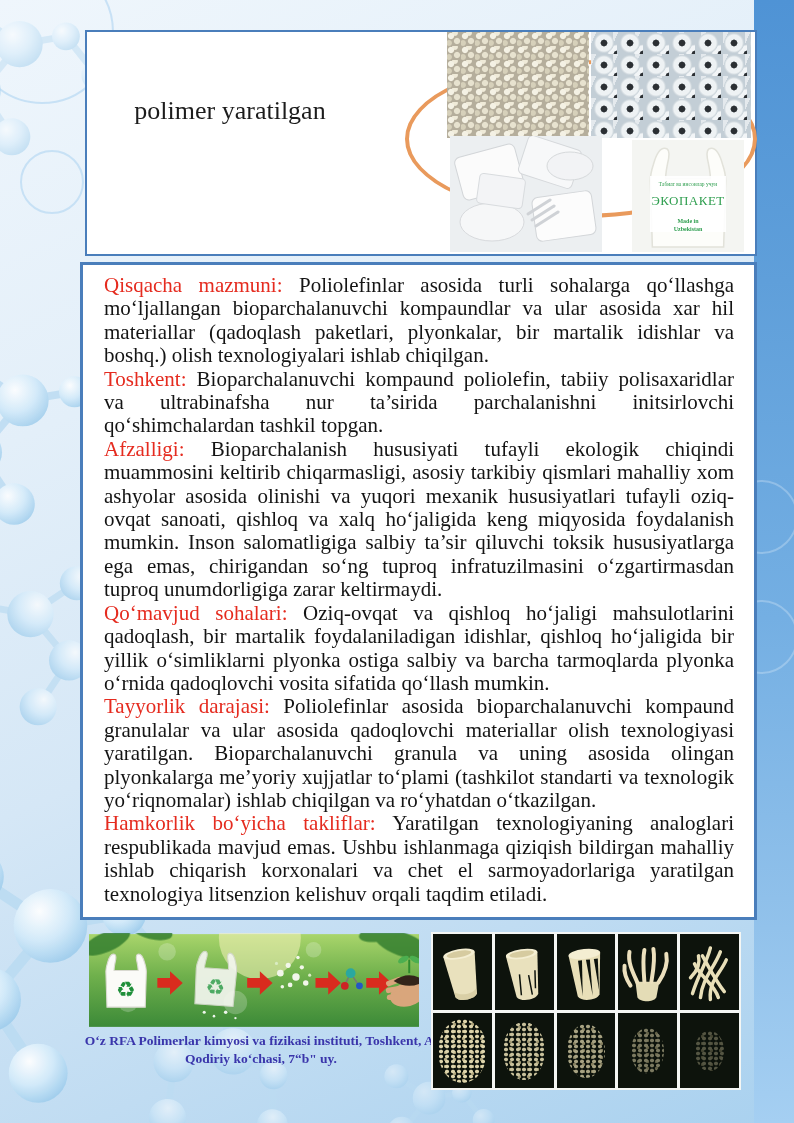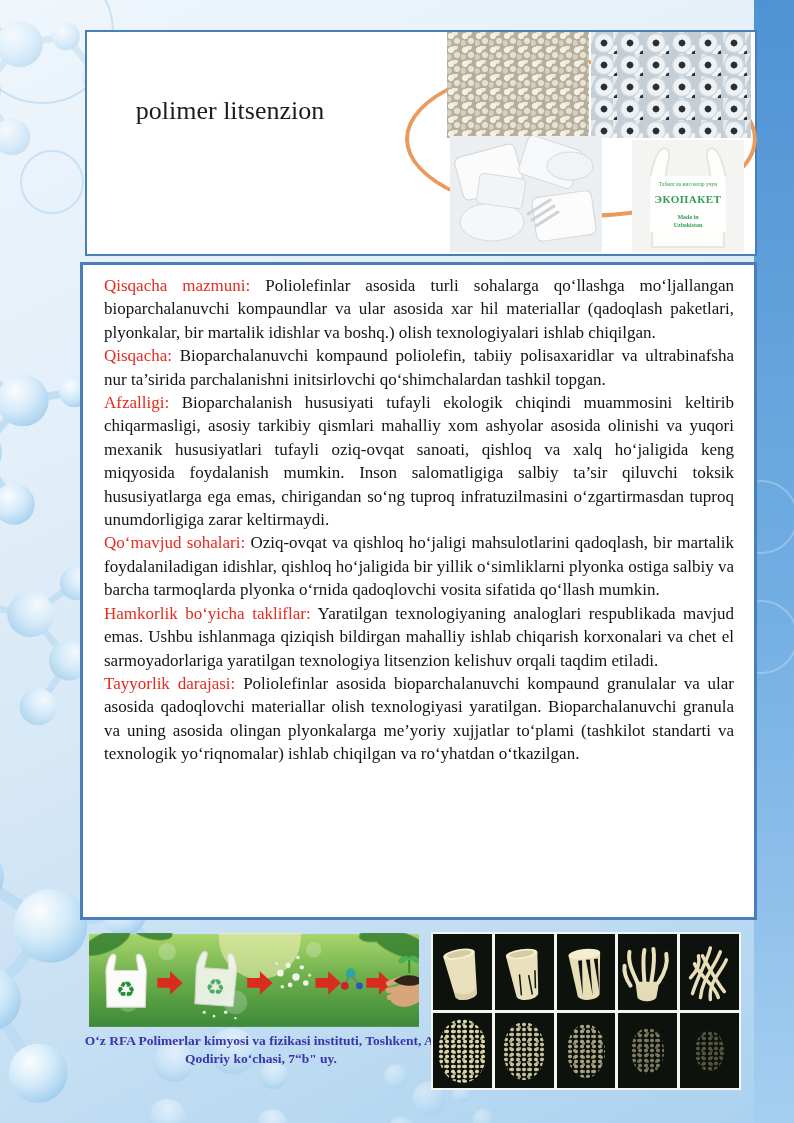--- a/index.html
+++ b/index.html
@@ -33,27 +33,27 @@
      background-image:
        radial-gradient(circle at 13px 11px,#2b2f33 2.6px,#555b60 3.2px,#eef2f4 3.8px 8px,#ccd5db 9.6px,rgba(0,0,0,0) 10.4px),
        radial-gradient(circle at 26px 22px,#2b2f33 2.6px,#555b60 3.2px,#f2f5f7 3.8px 8px,#c6d0d7 9.6px,rgba(0,0,0,0) 10.4px),
        linear-gradient(115deg,rgba(255,255,255,.55) 0 5px,rgba(255,255,255,0) 5px 16px);
      background-size:26px 22px,26px 22px,22px 22px;}
   .ph-dishes{left:363px;top:104px;width:152px;height:116px;background:#eceff1;}
   .ph-bag{left:545px;top:108px;width:112px;height:112px;background:#f4f5f2;}
   .bag-label{position:absolute;left:16%;top:32%;width:68%;height:50%;background:rgba(255,255,255,.9);
       text-align:center;color:#2f9e4f;font-family:"Liberation Serif",serif;}
   .bag-tagline{font-size:5.5px;margin-top:5px;}
-  .bag-brand{font-size:11px;font-weight:bold;letter-spacing:.5px;margin-top:6px;}
+  .bag-brand{font-size:13px;font-weight:normal;letter-spacing:.5px;margin-top:6px;}
   .bag-made{font-size:6px;font-weight:bold;margin-top:8px;line-height:1.4;}
   
   .main-box{position:absolute;left:80px;top:262px;width:677px;height:658px;background:#ffffff;
       border:3px solid #4a7ebb;box-sizing:border-box;z-index:2;overflow:hidden;
       padding:9px 20px 0 21px;}
-  .sec{margin:0;text-align:justify;font-size:17px;line-height:23.4px;color:#141414;}
+  .sec{margin:0;text-align:justify;font-size:21px;line-height:23.4px;color:#141414;}
   .lbl{color:var(--label-red,#e52b1f);}
   
   .process{position:absolute;left:89px;top:933px;width:330px;height:95px;z-index:2;}
   .footer{position:absolute;left:64px;top:1032px;width:394px;text-align:center;z-index:2;
       color:var(--footer-blue,#3a35ab);font-weight:bold;font-size:13.5px;line-height:18px;white-space:nowrap;}
   
   .cupgrid{position:absolute;left:431px;top:932px;width:310px;height:158px;z-index:2;background:#f4f6f4;
       display:grid;grid-template-columns:repeat(5,1fr);grid-template-rows:1fr 1fr;gap:3px;padding:2px;box-sizing:border-box;}
   .tile{position:relative;background:#0d130c;overflow:hidden;}
   .tile svg{width:100%;height:100%;display:block;}
@@ -123,21 +123,21 @@
       <use href="#molA"></use>
     </svg>
   <svg class="mol" viewBox="0 0 220 220" style="left:380px;top:1060px;width:120px;height:120px;opacity:.4;">
       <use href="#molA"></use>
     </svg>
   <div class="band"></div>
 
   <div class="header-box">
     <div class="ellipse"></div>
     <div class="title">
-      <div>polimer litsenzion</div>
+      <div>polimer yaratilgan</div>
     </div>
     <div class="ph ph-pellets"></div>
     <div class="ph ph-rolls"></div>
     <div class="ph ph-dishes">
       <svg viewBox="0 0 152 116" width="152" height="116">
         <rect x="8" y="14" width="62" height="44" rx="6" fill="#fbfbfb" stroke="#d2d5d8" transform="rotate(-15 39 36)"></rect>
         <rect x="72" y="6" width="56" height="40" rx="5" fill="#f7f8f9" stroke="#d5d8db" transform="rotate(18 100 26)"></rect>
         <ellipse cx="42" cy="86" rx="32" ry="19" fill="#f6f7f8" stroke="#d8dadd"></ellipse>
         <rect x="84" y="58" width="60" height="44" rx="6" fill="#fcfcfc" stroke="#d2d5d8" transform="rotate(-8 114 80)"></rect>
         <ellipse cx="120" cy="30" rx="23" ry="14" fill="#f2f3f5" stroke="#d6d9db"></ellipse>
@@ -159,25 +159,25 @@
         <div class="bag-made">
           <div>Made in</div>
           <div>Uzbekistan</div>
         </div>
       </div>
     </div>
   </div>
 
   <div class="main-box">
     <p class="sec"><span class="lbl">Qisqacha mazmuni:</span> <span>Poliolefinlar asosida turli sohalarga qo‘llashga mo‘ljallangan bioparchalanuvchi kompaundlar va ular asosida xar hil materiallar (qadoqlash paketlari, plyonkalar, bir martalik idishlar va boshq.) olish texnologiyalari ishlab chiqilgan.</span></p>
-    <p class="sec"><span class="lbl">Qisqacha:</span> <span>Bioparchalanuvchi kompaund poliolefin, tabiiy polisaxaridlar va ultrabinafsha nur ta’sirida parchalanishni initsirlovchi qo‘shimchalardan tashkil topgan.</span></p>
+    <p class="sec"><span class="lbl">Toshkent:</span> <span>Bioparchalanuvchi kompaund poliolefin, tabiiy polisaxaridlar va ultrabinafsha nur ta’sirida parchalanishni initsirlovchi qo‘shimchalardan tashkil topgan.</span></p>
     <p class="sec"><span class="lbl">Afzalligi:</span> <span>Bioparchalanish hususiyati tufayli ekologik chiqindi muammosini keltirib chiqarmasligi, asosiy tarkibiy qismlari mahalliy xom ashyolar asosida olinishi va yuqori mexanik hususiyatlari tufayli oziq-ovqat sanoati, qishloq va xalq ho‘jaligida keng miqyosida foydalanish mumkin. Inson salomatligiga salbiy ta’sir qiluvchi toksik hususiyatlarga ega emas, chirigandan so‘ng tuproq infratuzilmasini o‘zgartirmasdan tuproq unumdorligiga zarar keltirmaydi.</span></p>
     <p class="sec"><span class="lbl">Qo‘mavjud sohalari:</span> <span>Oziq-ovqat va qishloq ho‘jaligi mahsulotlarini qadoqlash, bir martalik foydalaniladigan idishlar, qishloq ho‘jaligida bir yillik o‘simliklarni plyonka ostiga salbiy va barcha tarmoqlarda plyonka o‘rnida qadoqlovchi vosita sifatida qo‘llash mumkin.</span></p>
+    <p class="sec"><span class="lbl">Tayyorlik darajasi:</span> <span>Poliolefinlar asosida bioparchalanuvchi kompaund granulalar va ular asosida qadoqlovchi materiallar olish texnologiyasi yaratilgan. Bioparchalanuvchi granula va uning asosida olingan plyonkalarga me’yoriy xujjatlar to‘plami (tashkilot standarti va texnologik yo‘riqnomalar) ishlab chiqilgan va ro‘yhatdan o‘tkazilgan.</span></p>
     <p class="sec"><span class="lbl">Hamkorlik bo‘yicha takliflar:</span> <span>Yaratilgan texnologiyaning analoglari respublikada mavjud emas. Ushbu ishlanmaga qiziqish bildirgan mahalliy ishlab chiqarish korxonalari va chet el sarmoyadorlariga yaratilgan texnologiya litsenzion kelishuv orqali taqdim etiladi.</span></p>
-    <p class="sec"><span class="lbl">Tayyorlik darajasi:</span> <span>Poliolefinlar asosida bioparchalanuvchi kompaund granulalar va ular asosida qadoqlovchi materiallar olish texnologiyasi yaratilgan. Bioparchalanuvchi granula va uning asosida olingan plyonkalarga me’yoriy xujjatlar to‘plami (tashkilot standarti va texnologik yo‘riqnomalar) ishlab chiqilgan va ro‘yhatdan o‘tkazilgan.</span></p>
   </div>
 
   <div class="process">
     <svg viewBox="0 0 338 95" width="330" height="95">
       <rect width="338" height="95" fill="url(#gGreen)"></rect>
       <circle cx="175" cy="4" r="42" fill="#f5f3bc" opacity=".55"></circle>
       <g fill="#2e7a2c" opacity=".8">
         <ellipse cx="18" cy="8" rx="26" ry="10" transform="rotate(-24 18 8)"></ellipse>
         <ellipse cx="320" cy="10" rx="30" ry="12" transform="rotate(20 320 10)"></ellipse>
         <ellipse cx="300" cy="-2" rx="24" ry="9" transform="rotate(-12 300 -2)"></ellipse>

